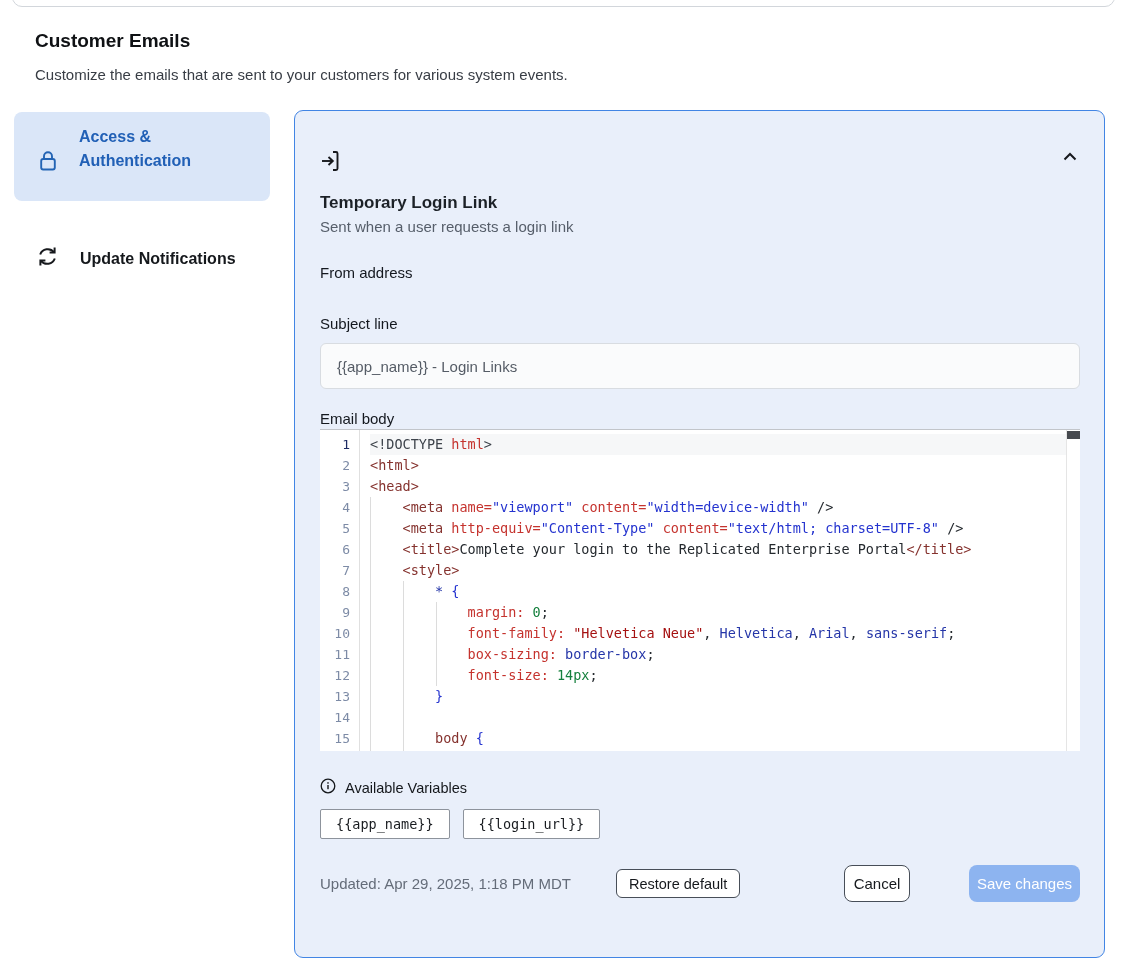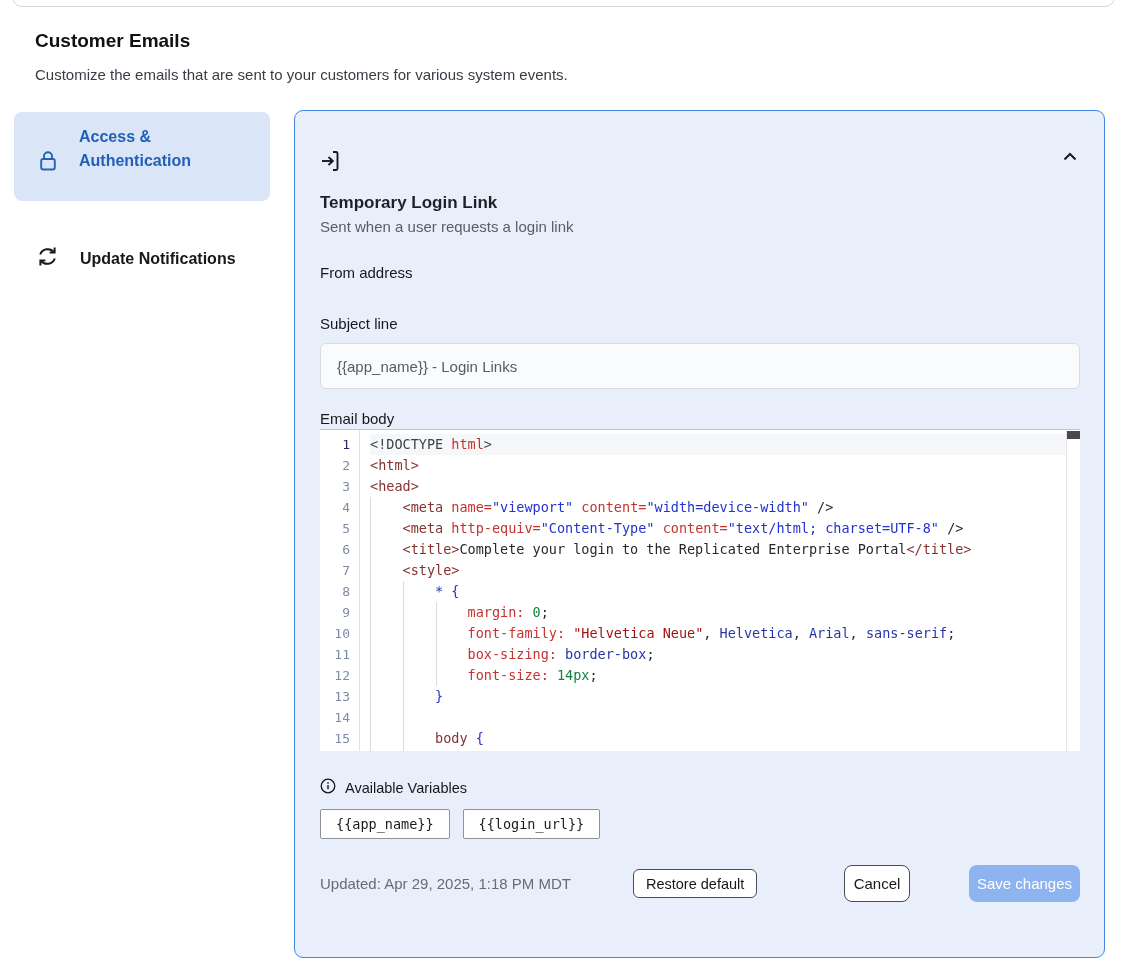--- a/index.html
+++ b/index.html
@@ -72,21 +72,21 @@
   .vars-row { margin-top:27px; display:flex; align-items:center; gap:9px; }
   .vars-label { font-size:14.5px; color:#14171b; }
   .chips-row { margin-top:11px; display:flex; gap:13px; }
   .chip { height:30px; padding:0 15px; background:#fff; border:1px solid #8d939c; border-radius:2px;
     font-family:"DejaVu Sans Mono", monospace; font-size:13.5px; color:#191c20; display:flex; align-items:center; cursor:pointer; }
 
   
   .card-footer { margin-top:26px; display:flex; align-items:center;gap:45px; }
   .updated { font-size:15px; color:#646c79; }
   .btn { font-family:"Liberation Sans", sans-serif; cursor:pointer; background:#fff; }
-  .btn-restore { margin-left:17px; height:29px; padding:0 12px; font-size:14.5px; color:#16191d;
+  .btn-restore { height:29px; padding:0 12px; font-size:14.5px; color:#16191d;
     border:1px solid #474e58; border-radius:6px; }
   .btn-cancel { margin-left:auto; height:37px; width:66px; font-size:15px; color:#16191d;
     border:1px solid #474e58; border-radius:8px; }
   .btn-save { margin-left:14px; height:37px; width:111px; font-size:15px; color:#ffffff;
     background:#8db4f0; border:none; border-radius:8px; cursor:default; }
 </style>
 </head>
 <body>
 
 <div class="page">

